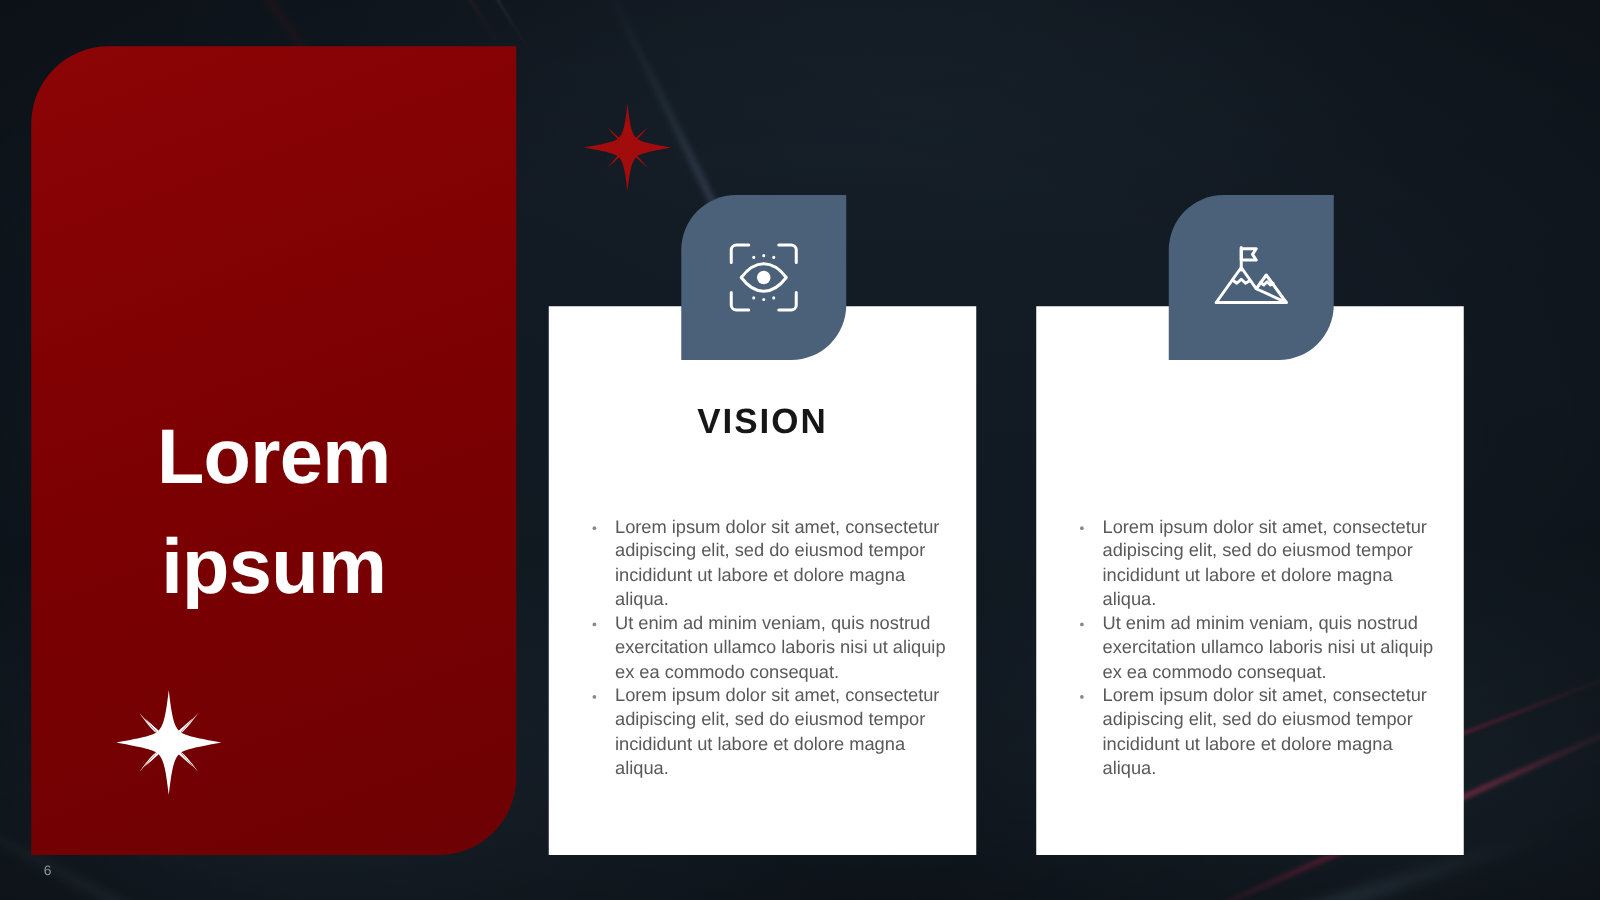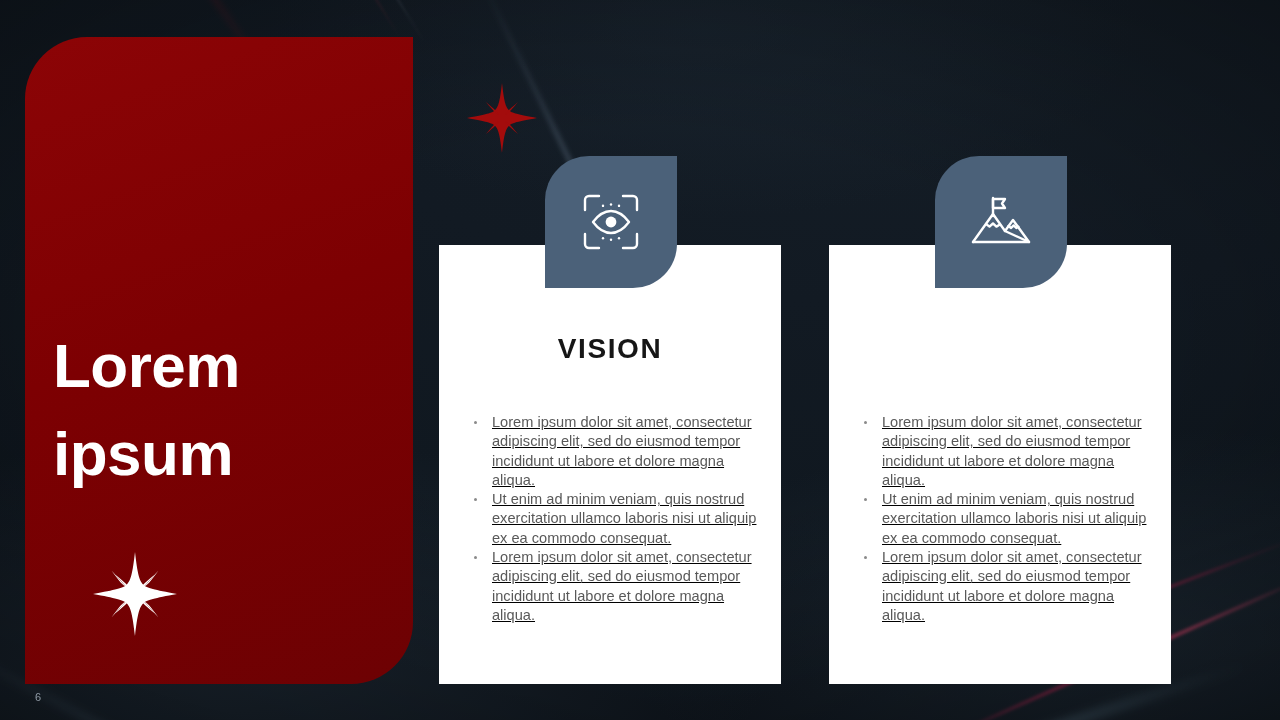--- a/index.html
+++ b/index.html
@@ -92,21 +92,21 @@
     left:25px; top:37px;
     width:388px; height:647px;
     background:linear-gradient(160deg, #8c0406 0%, #7d0002 45%, #6d0103 100%);
     border-radius:62px 0 62px 0;
   }
 
   .panel-title {
     position:absolute;
     left:0; right:0;
     top:285px;
-    text-align:left;
+    text-align:center;
     color:#ffffff;
     font-size:62px;
     font-weight:bold;
     line-height:1.42;
     letter-spacing:-0.5px;
     padding:0 28px;
   }
 
   
   .sparkle {
@@ -138,28 +138,26 @@
 
   .card-heading {
     position:absolute;
     left:0; right:0;
     top:76px;
     text-align:center;
     font-size:28px;
     font-weight:bold;
     color:#161616;
     letter-spacing:1.6px;
-    margin-top:12px;
   }
 
   .card-body {
     position:absolute;
     left:26px; right:20px;
     top:168px;
-    text-decoration:underline;
   }
 
   .bullets { list-style:none; }
   .bullets li {
     position:relative;
     padding-left:27px;
     font-size:14.6px;
     line-height:19.3px;
     color:#595959;
   }

